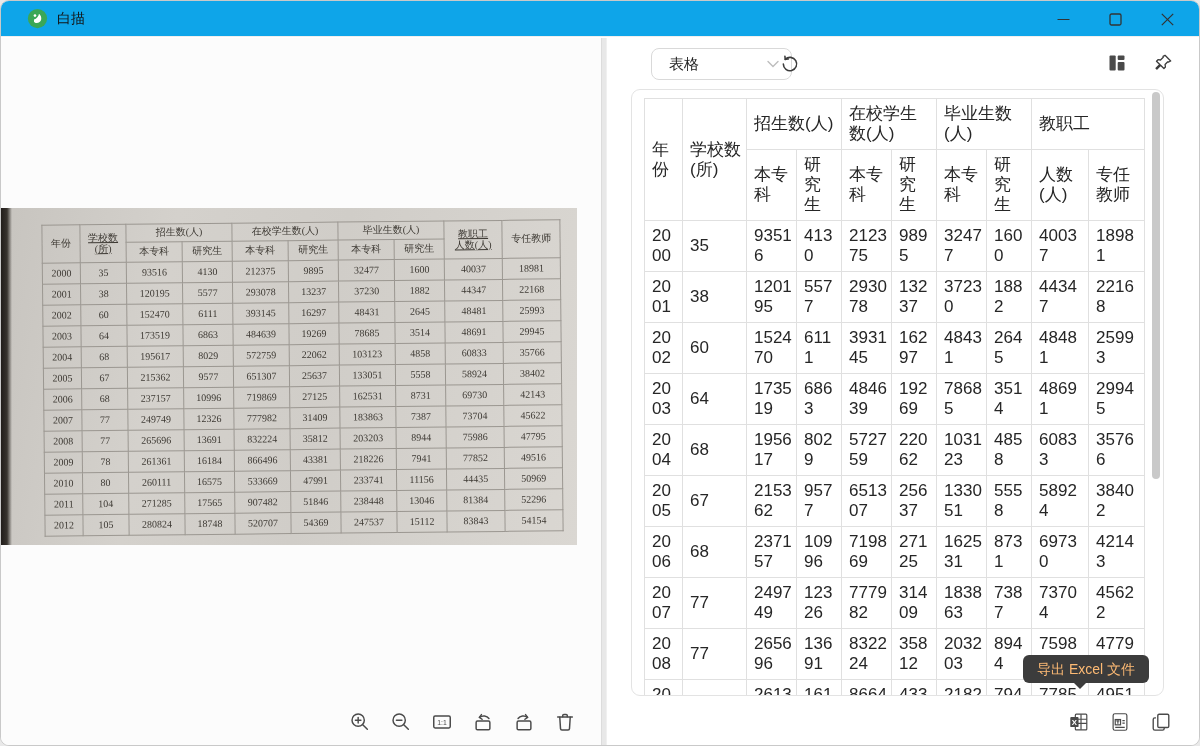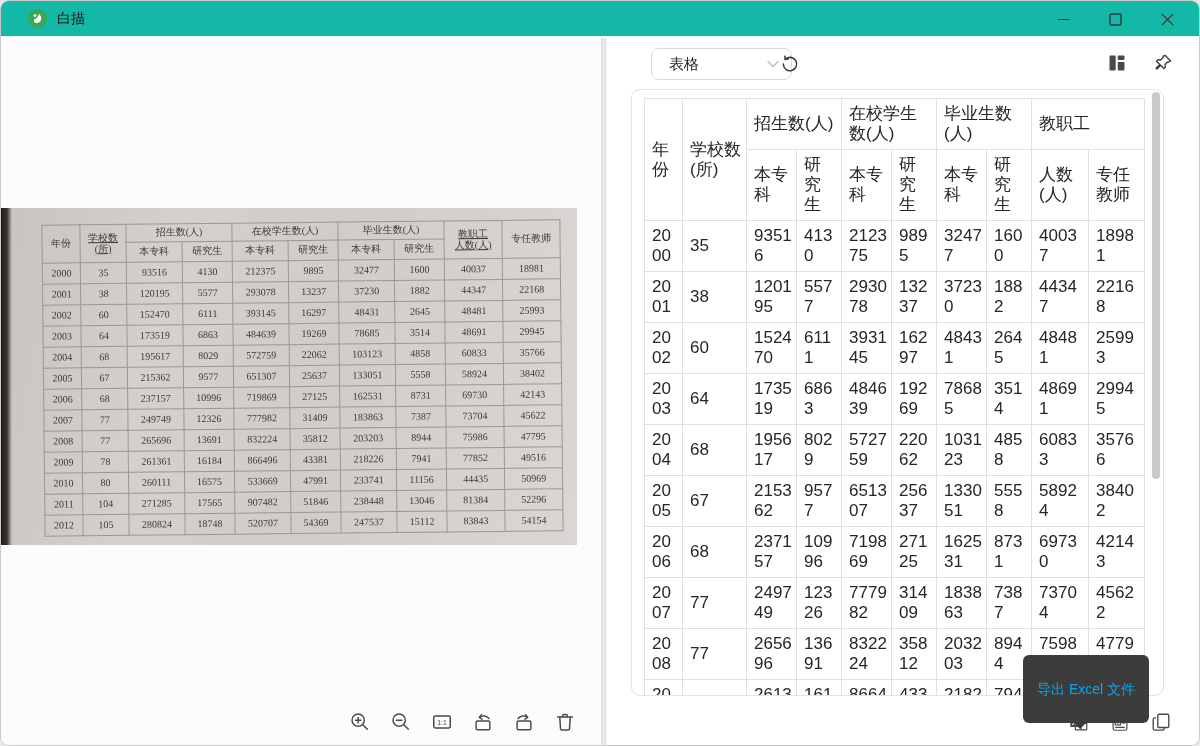--- a/index.html
+++ b/index.html
@@ -1,21 +1,21 @@
 <!DOCTYPE html>
 <html><head>
 <meta charset="utf-8">
 <style>
   * { margin:0; padding:0; box-sizing:border-box; }
   html,body { width:1200px; height:746px; background:#e9e9e9; font-family:"Liberation Sans",sans-serif; }
   .window { position:relative; width:1200px; height:746px; background:#fff; border:1px solid #c9c9c9;
             border-radius:9px; overflow:hidden; }
 
   
-  .titlebar { position:absolute; left:0; top:0; width:100%; height:36px; background:#14b8a6;
+  .titlebar { position:absolute; left:0; top:0; width:100%; height:36px; background:#0ea5e9;
               display:flex; align-items:center; border-bottom:1px solid #efefef; }
   .logo { margin-left:26px; width:21px; height:21px; }
   .app-title { margin-left:9px; font-size:14px; color:#141414; }
   .win-controls { position:absolute; right:6px; top:0; height:36px; display:flex; }
   .win-btn { width:52px; height:36px; display:flex; align-items:center; justify-content:center; cursor:default; }
 
   
   .left-panel { position:absolute; left:0; top:37px; width:600px; height:709px; background:#fcfcfc; }
   .divider { position:absolute; left:600px; top:37px; width:6px; height:709px; background:#e8e8e8;
              border-left:1px solid #dcdcdc; border-right:1px solid #f0f0f0; }
@@ -55,22 +55,22 @@
                 border-radius:9px; background:#fff; overflow:hidden; padding:8px 0 0 12px; }
   .ocr table { border-collapse:collapse; table-layout:fixed; width:500px; font-size:17px; color:#262626; }
   .ocr th,.ocr td { border:1px solid #e0e0e0; text-align:left; vertical-align:middle;
                     padding:5px 4px 5px 7px; line-height:20px; font-weight:400; }
   .ocr th { word-break:normal; height:51px; }
   .ocr td { word-break:break-all; height:49px; }
   .scrollbar-thumb { position:absolute; right:3px; top:2px; width:8px; height:387px; border-radius:4px;
                      background:#c9c9c9; }
 
   
-  .tooltip { position:absolute; left:1022px; top:654px; background:#3c3c3c; color:#0ea5e9; font-size:14px;
-             line-height:20px; padding:24px 14px; border-radius:6px; z-index:30; white-space:nowrap; }
+  .tooltip { position:absolute; left:1022px; top:654px; background:#3c3c3c; color:#fdba74; font-size:14px;
+             line-height:20px; padding:4px 14px; border-radius:6px; z-index:30; white-space:nowrap; }
   .tooltip .arrow { position:absolute; left:50px; bottom:-6px; width:0; height:0;
                     border-left:7px solid transparent; border-right:7px solid transparent;
                     border-top:7px solid #3c3c3c; }
   .export-bar { position:absolute; right:27px; top:710px; display:flex; gap:19px; z-index:10; }
   .export-btn { width:22px; height:22px; cursor:pointer; }
 </style>
 </head>
 <body>
 
 <div class="window">

